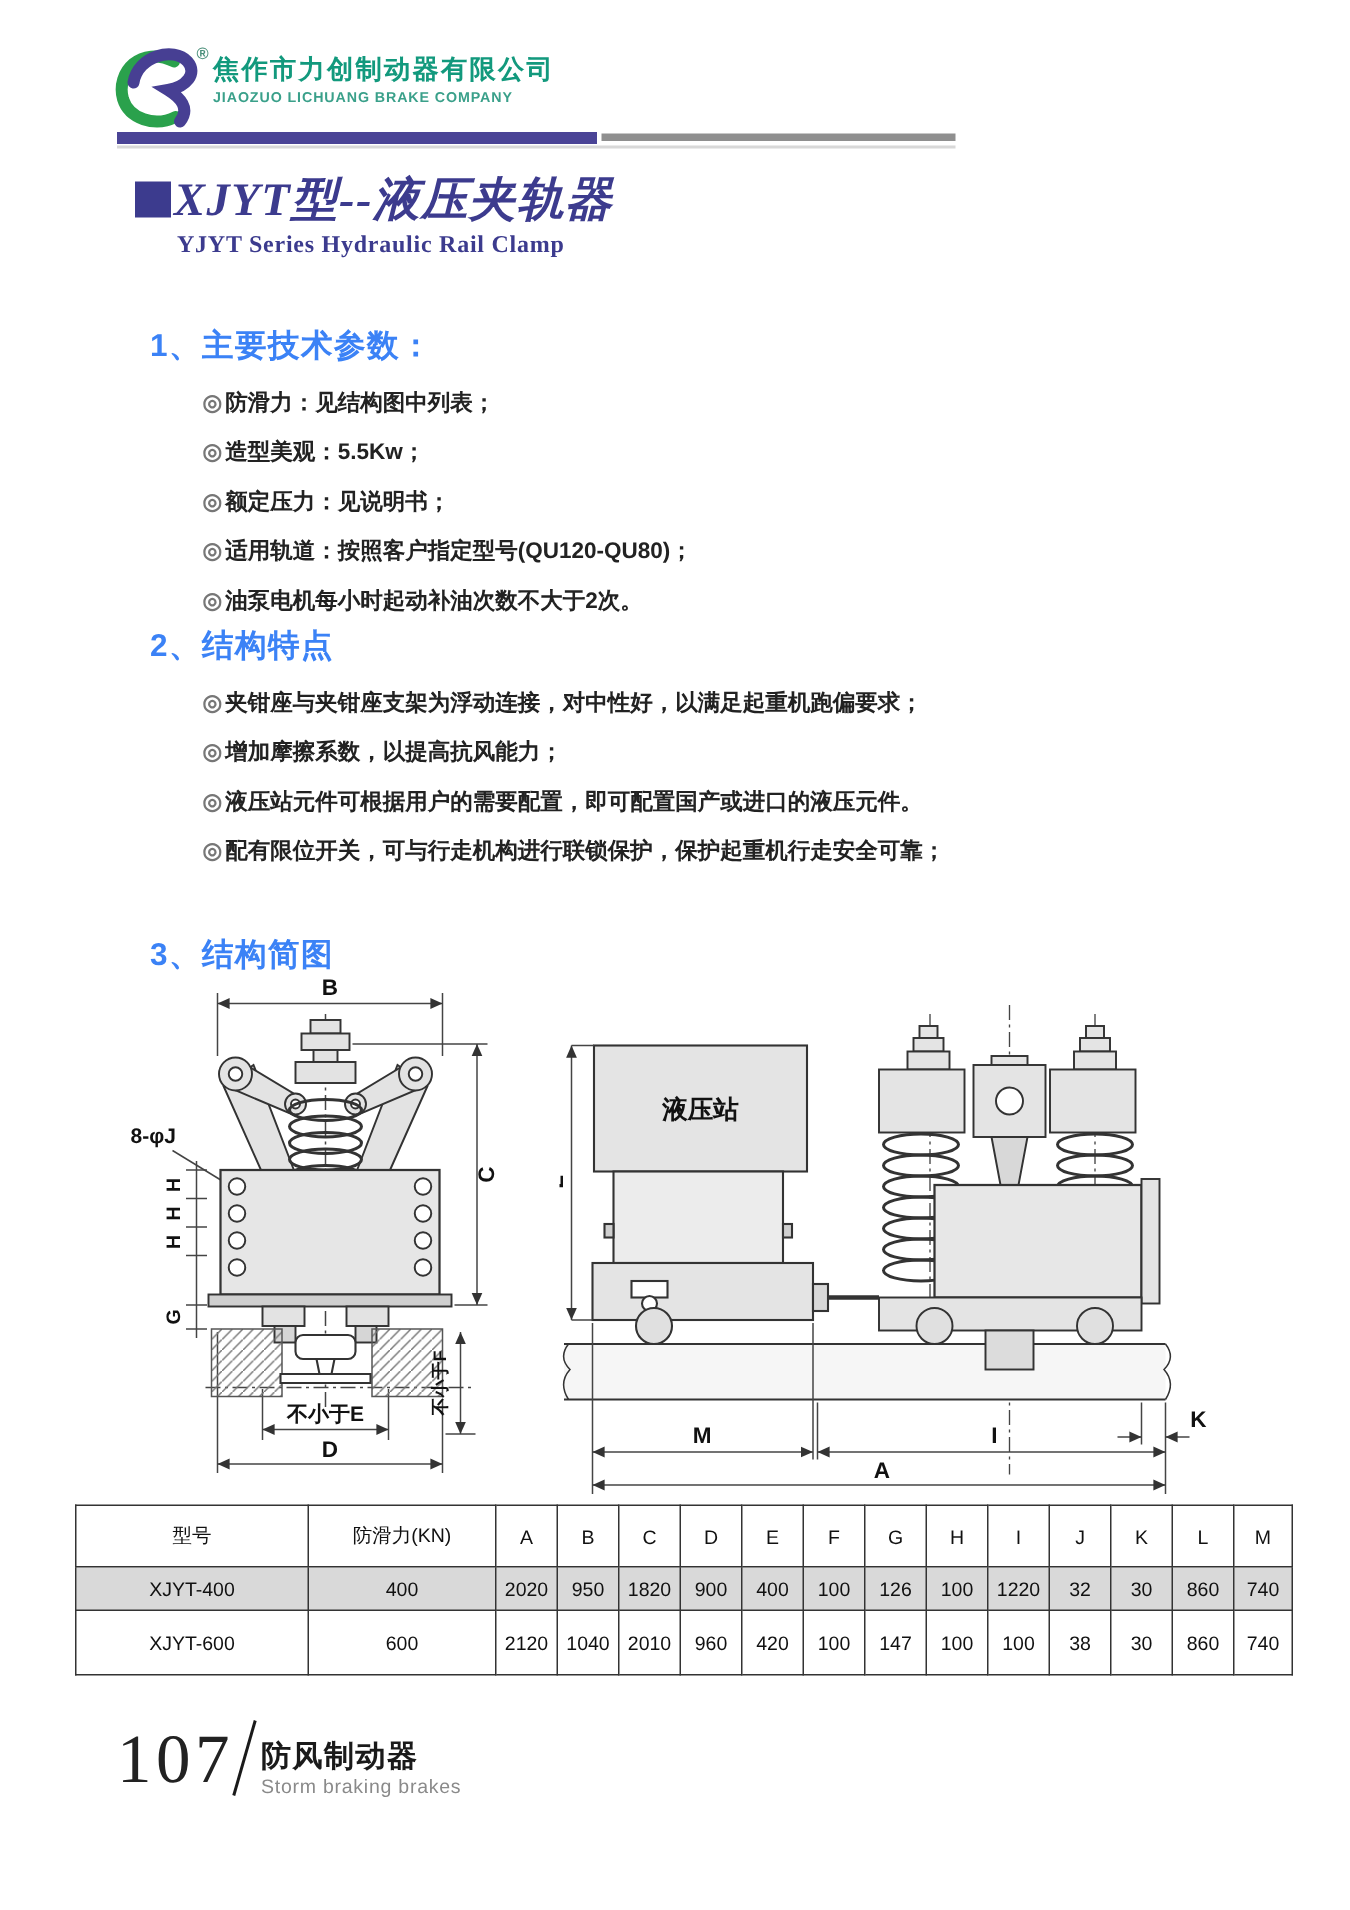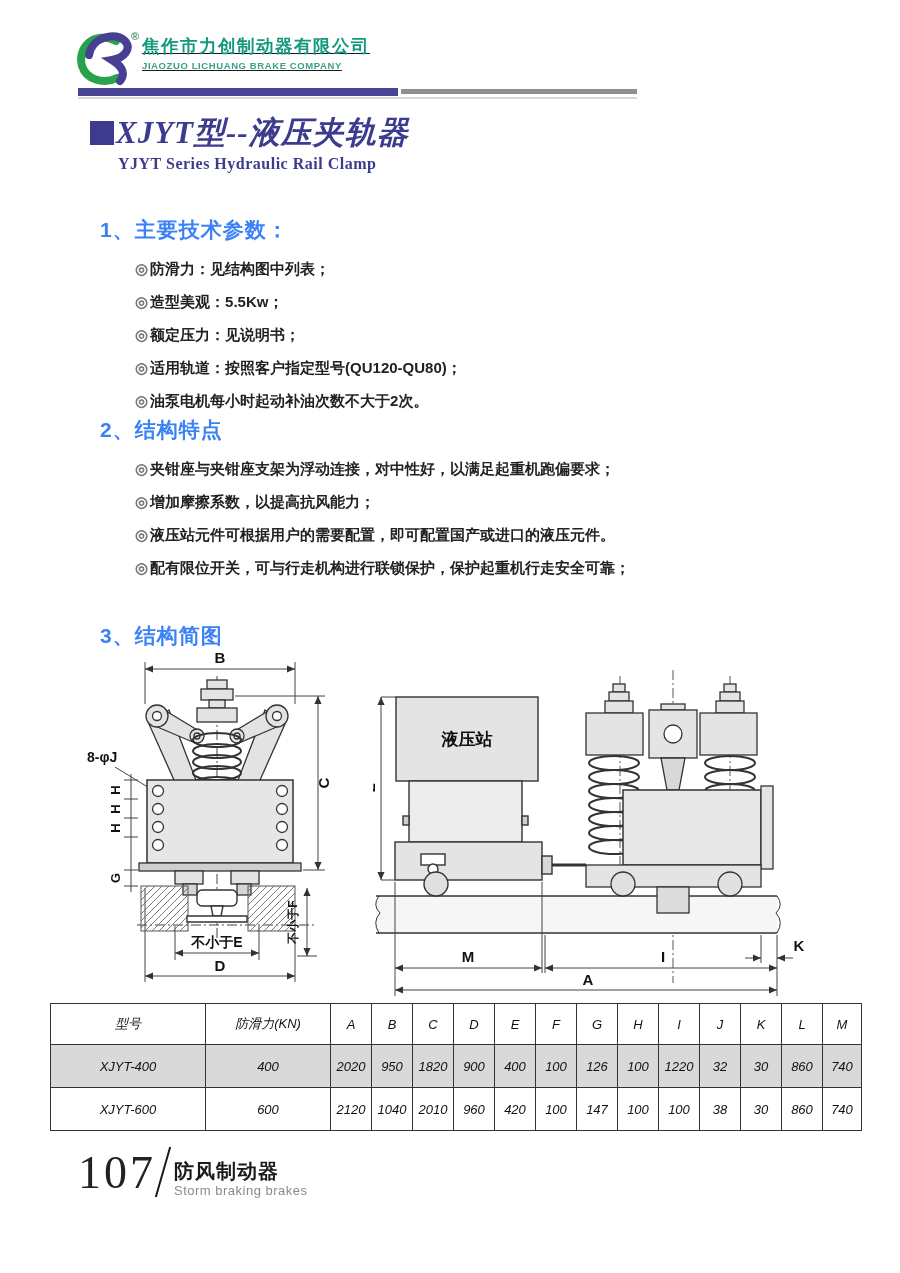--- a/index.html
+++ b/index.html
@@ -4,21 +4,21 @@
 <style>
   * { margin:0; padding:0; box-sizing:border-box; }
   html,body { background:#fff; }
   body { font-family:"Liberation Sans", sans-serif; color:#1a1a1a; }
   #page { position:relative; width:900px; height:1273px; background:#fff; overflow:hidden; margin:0 auto; }
 
   
   #logo-wrap { position:absolute; left:74px; top:28px; width:560px; height:58px; }
   #logo-svg { position:absolute; left:0; top:0; }
   #reg-mark { position:absolute; left:57px; top:2px; font-size:11px; color:#4a8f7a; font-weight:700; }
-  #company { position:absolute; left:68px; top:6px;text-decoration:underline; }
+  #company { position:absolute; left:68px; top:6px; }
   #company-cn { font-size:17.5px; font-weight:700; color:#12997d; letter-spacing:1.5px; }
   #company-en { font-size:9.5px; color:#3aa08a; letter-spacing:0.6px; margin-top:2px; font-weight:700; }
 
   .rule-purple { position:absolute; left:78px; top:88px; width:320px; height:8px; background:#4a4496; }
   .rule-gray   { position:absolute; left:401px; top:89px; width:236px; height:5px; background:#8f8f8f; }
   .rule-light  { position:absolute; left:78px; top:97px; width:559px; height:2px; background:#d8d8d8; }
 
   
   #title-row { position:absolute; left:90px; top:116px; display:flex; align-items:center;font-style:italic; }
   #title-square { width:24px; height:24px; background:#3c3b8e; margin-right:2px; }
@@ -33,23 +33,23 @@
   .sec-item { height:33px; line-height:33px; font-size:15px; font-weight:600; color:#222; white-space:nowrap; }
   .bullet { color:#777; margin-right:2px; font-size:15px; }
 
   
   #diagram-left  { position:absolute; left:85px;  top:648px; }
   #diagram-right { position:absolute; left:373px; top:648px; }
   svg text { font-family:"Liberation Sans", sans-serif; }
 
   
   #spec-table { position:absolute; left:50px; top:1003px; width:812px; border-collapse:collapse; table-layout:fixed; }
-  #spec-table td, #spec-table th { border:1px solid #333; text-align:center; font-size:13px; font-weight:400; color:#111; padding:0;font-style:italic; }
+  #spec-table td, #spec-table th { border:1px solid #333; text-align:center; font-size:13px; font-weight:400; color:#111; padding:0; }
   #spec-table tr.head td { height:41px; background:#fff; }
-  #spec-table tr.r1 td { height:43px; background:#d9d9d9; }
+  #spec-table tr.r1 td { height:29px; background:#d9d9d9; }
   #spec-table tr.r2 td { height:43px; background:#fff; }
 
   
   #footer { position:absolute; left:78px; top:1146px; display:flex; align-items:flex-end; }
   #page-num { font-family:"Liberation Serif", serif; font-size:46px; color:#222; letter-spacing:3px; line-height:50px; }
   #footer-slash { width:2px; height:52px; background:#1a1a1a; transform:rotate(16deg); margin:0 10px 0 6px; }
   #footer-cat-cn { font-size:20px; font-weight:800; color:#1a1a1a; letter-spacing:1px; line-height:22px; }
   #footer-cat-en { font-size:13px; color:#8a8a8a; letter-spacing:0.5px; margin-top:1px; }
 </style>
 </head>

